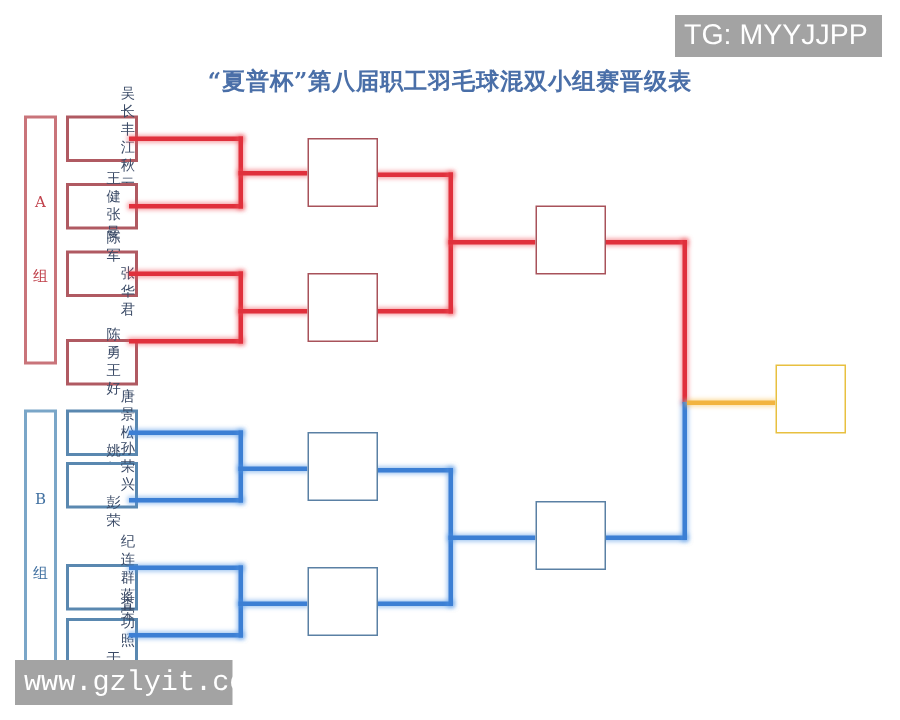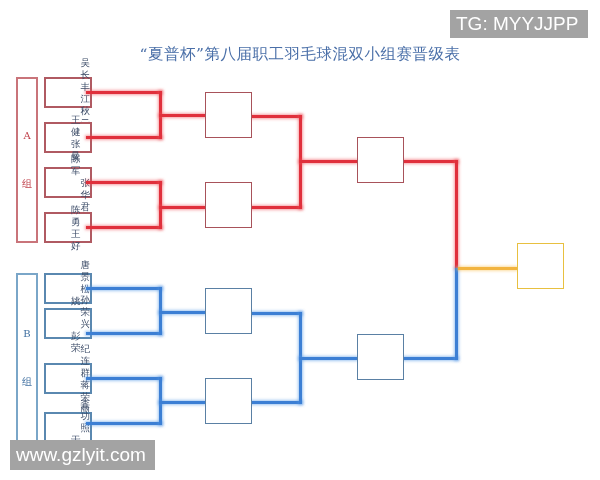--- a/index.html
+++ b/index.html
@@ -1,24 +1,24 @@
 <!DOCTYPE html>
 <html><head>
 <meta charset="utf-8">
 <style>
   html, body { margin:0; padding:0; }
   body { width:600px; height:480px; background:#ffffff; position:relative; overflow:hidden;
          font-family:"DejaVu Serif","Liberation Serif",serif; }
   .title { position:absolute; left:0; top:44px; width:600px; text-align:center;
-           font-size:15.5px; font-weight:normal; color:#4a6fa8; letter-spacing:0.5px; }
+           font-size:15.5px; font-weight:bold; color:#4a6fa8; letter-spacing:0.5px; }
   .wm-tg { position:absolute; left:450px; top:10px; width:138px; height:28px; background:#a3a3a3;
            color:#ffffff; font-family:"Liberation Sans","DejaVu Sans",sans-serif; font-size:19px;
            line-height:28px; padding-left:6px; box-sizing:border-box; }
   .wm-site { position:absolute; left:10px; top:440px; width:145px; height:30px; background:#a3a3a3;
-             color:#ffffff; font-family:Liberation Sans, sans-serif; font-size:19px;
+             color:#ffffff; font-family:Liberation Mono, monospace; font-size:19px;
              line-height:30px; padding-left:6px; box-sizing:border-box; }
   .group { position:absolute; left:16px; width:22px; box-sizing:border-box; border:2px solid;
            display:flex; flex-direction:column; align-items:center; justify-content:center;
            font-size:10px; gap:36px; background:#fff; }
   .group.a { top:77px; height:166px; border-color:#c9747a; color:#c0404a; }
   .group.b { top:273px; height:170px; border-color:#7aa6c8; color:#3f6fa0; }
   .player { position:absolute; left:44px; width:42px; height:31px; box-sizing:border-box;
             border:2px solid; background:#fff; display:flex; flex-direction:column;
             align-items:flex-end; justify-content:center; font-size:9.5px; line-height:12px;
             color:#3a4a66; cursor:pointer;padding-left:44px; }
@@ -49,38 +49,38 @@
   <span>江秋云</span>
 </div>
 <div class="player a" style="top:122px">
   <span>王　健</span>
   <span>张　曼</span>
 </div>
 <div class="player a" style="top:167px">
   <span>陈　军</span>
   <span>张华君</span>
 </div>
-<div class="player a" style="top:212px">
+<div class="player a" style="top:226px">
   <span>陈　勇</span>
   <span>王　好</span>
 </div>
 
 <div class="group b">
   <span>B</span>
   <span>组</span>
 </div>
 <div class="player b" style="top:273px">
   <span>唐景松</span>
   <span>姚　杨</span>
 </div>
 <div class="player b" style="top:308px">
   <span>孙荣兴</span>
   <span>彭　荣</span>
 </div>
-<div class="player b" style="top:363px">
+<div class="player b" style="top:376px">
   <span>纪连群</span>
   <span>蒋荣丽</span>
 </div>
 <div class="player b" style="top:412px">
   <span>査功照</span>
   <span>于　鸣</span>
 </div>
 
 <div class="ln r" style="left:86px;top:91px;width:76px;height:3px"></div>
 <div class="ln r" style="left:86px;top:136px;width:76px;height:3px"></div>

